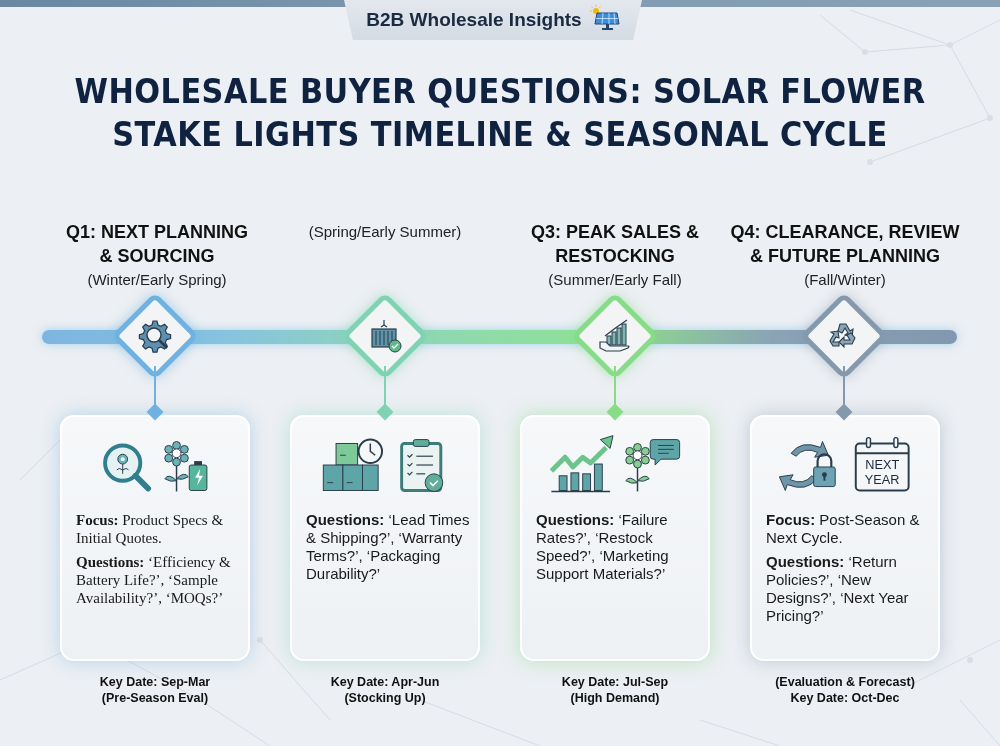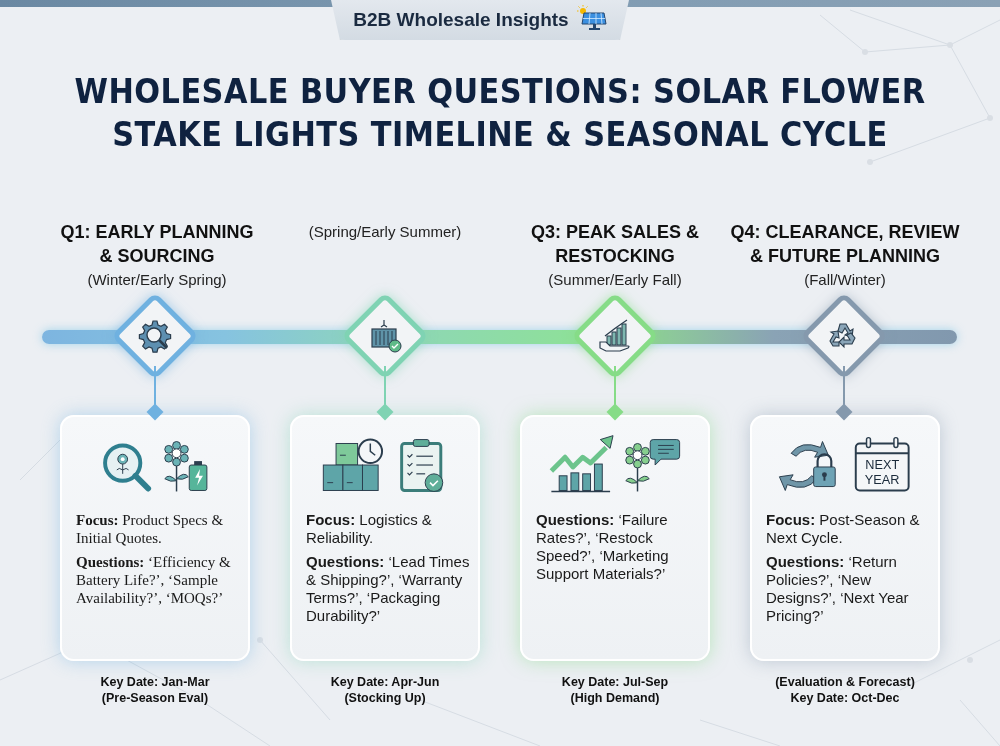--- a/index.html
+++ b/index.html
@@ -9,21 +9,21 @@
     background: #eceff3;
     position: relative;
     color: #111;
   }
   .topbar {
     position: absolute; left: 0; top: 0; width: 1000px; height: 7px;
     background: linear-gradient(90deg, #6a88a2, #7f9bb2 50%, #8aa1b5);
   }
   .bg-net { position: absolute; left: 0; top: 0; width: 1000px; height: 746px; pointer-events: none; }
   .tab {
-    position: absolute; left: 331px; top: 0; width: 298px; height: 40px;
+    position: absolute; left: 344px; top: 0; width: 298px; height: 40px;
     background: linear-gradient(#e3e8ee, #d3dbe3);
     border-radius: 0 0 14px 14px;
     box-shadow: 0 3px 6px rgba(60,80,100,0.25);
     display: flex; align-items: center; justify-content: center; gap: 8px;
     clip-path: polygon(0 0, 100% 0, 97% 100%, 3% 100%);
   }
   .tab-title { font-weight: bold; font-size: 19px; color: #1a2a40; }
   .main-title {
     position: absolute; left: 0; top: 70px; width: 1000px; text-align: center;
     font-family: "DejaVu Sans", sans-serif; font-weight: bold;
@@ -130,21 +130,21 @@
     </svg>
   </span>
 </div>
 
 <div class="main-title">
   <div>WHOLESALE BUYER QUESTIONS: SOLAR FLOWER</div>
   <div>STAKE LIGHTS TIMELINE &amp; SEASONAL CYCLE</div>
 </div>
 
 <div class="phase-head" style="left:42px">
-  <div class="t">Q1: EARLY PLANNING</div>
+  <div class="t">Q1: NEXT PLANNING</div>
   <div class="t">&amp; SOURCING</div>
   <div class="s">(Winter/Early Spring)</div>
 </div>
 <div class="phase-head" style="left:270px">
   <div class="s">(Spring/Early Summer)</div>
 </div>
 <div class="phase-head" style="left:500px">
   <div class="t">Q3: PEAK SALES &amp;</div>
   <div class="t">RESTOCKING</div>
   <div class="s">(Summer/Early Fall)</div>
@@ -262,21 +262,20 @@
         <path d="M118 33 l2 2 l3-3"></path>
           <line x1="127" y1="34" x2="144" y2="34"></line>
         <path d="M118 42 l2 2 l3-3"></path>
           <line x1="127" y1="43" x2="136" y2="43"></line>
       </g>
       <circle cx="145" cy="52" r="9" fill="#5fae99" stroke="#2b3d4d" stroke-width="1"></circle>
       <path d="M141 52 l3 3 l5-5" stroke="#fff" stroke-width="1.6" fill="none"></path>
     </g>
   </svg>
   <div class="card-text">
-    <p><b>Focus:</b> <span>Logistics &amp; Reliability.</span></p>
     <p><b>Questions:</b> <span>‘Lead Times &amp; Shipping?’, ‘Warranty Terms?’, ‘Packaging Durability?’</span></p>
   </div>
 </div>
 
 <div class="card" style="left:520px; box-shadow:0 0 18px rgba(134,220,135,0.5);">
   <svg class="card-icons" viewBox="0 0 190 70">
     <g>
       <g fill="#5ea5a8" stroke="#2b3d4d" stroke-width="1">
         <rect x="38" y="45" width="8" height="15"></rect>
           <rect x="50" y="42" width="8" height="18"></rect>
@@ -337,21 +336,21 @@
     <p><b>Questions:</b> <span>‘Return Policies?’, ‘New Designs?’, ‘Next Year Pricing?’</span></p>
   </div>
 </div>
 
 <div class="stem-dia" style="left:149px;background:#6fb1e0"></div>
 <div class="stem-dia" style="left:379px;background:#7fd3b3"></div>
 <div class="stem-dia" style="left:609px;background:#86dc87"></div>
 <div class="stem-dia" style="left:838px;background:#8599ad"></div>
 
 <div class="keydate" style="left:45px">
-  <div>Key Date: Jan-Mar</div>
+  <div>Key Date: Sep-Mar</div>
   <div>(Pre-Season Eval)</div>
 </div>
 <div class="keydate" style="left:275px">
   <div>Key Date: Apr-Jun</div>
   <div>(Stocking Up)</div>
 </div>
 <div class="keydate" style="left:505px">
   <div>Key Date: Jul-Sep</div>
   <div>(High Demand)</div>
 </div>

